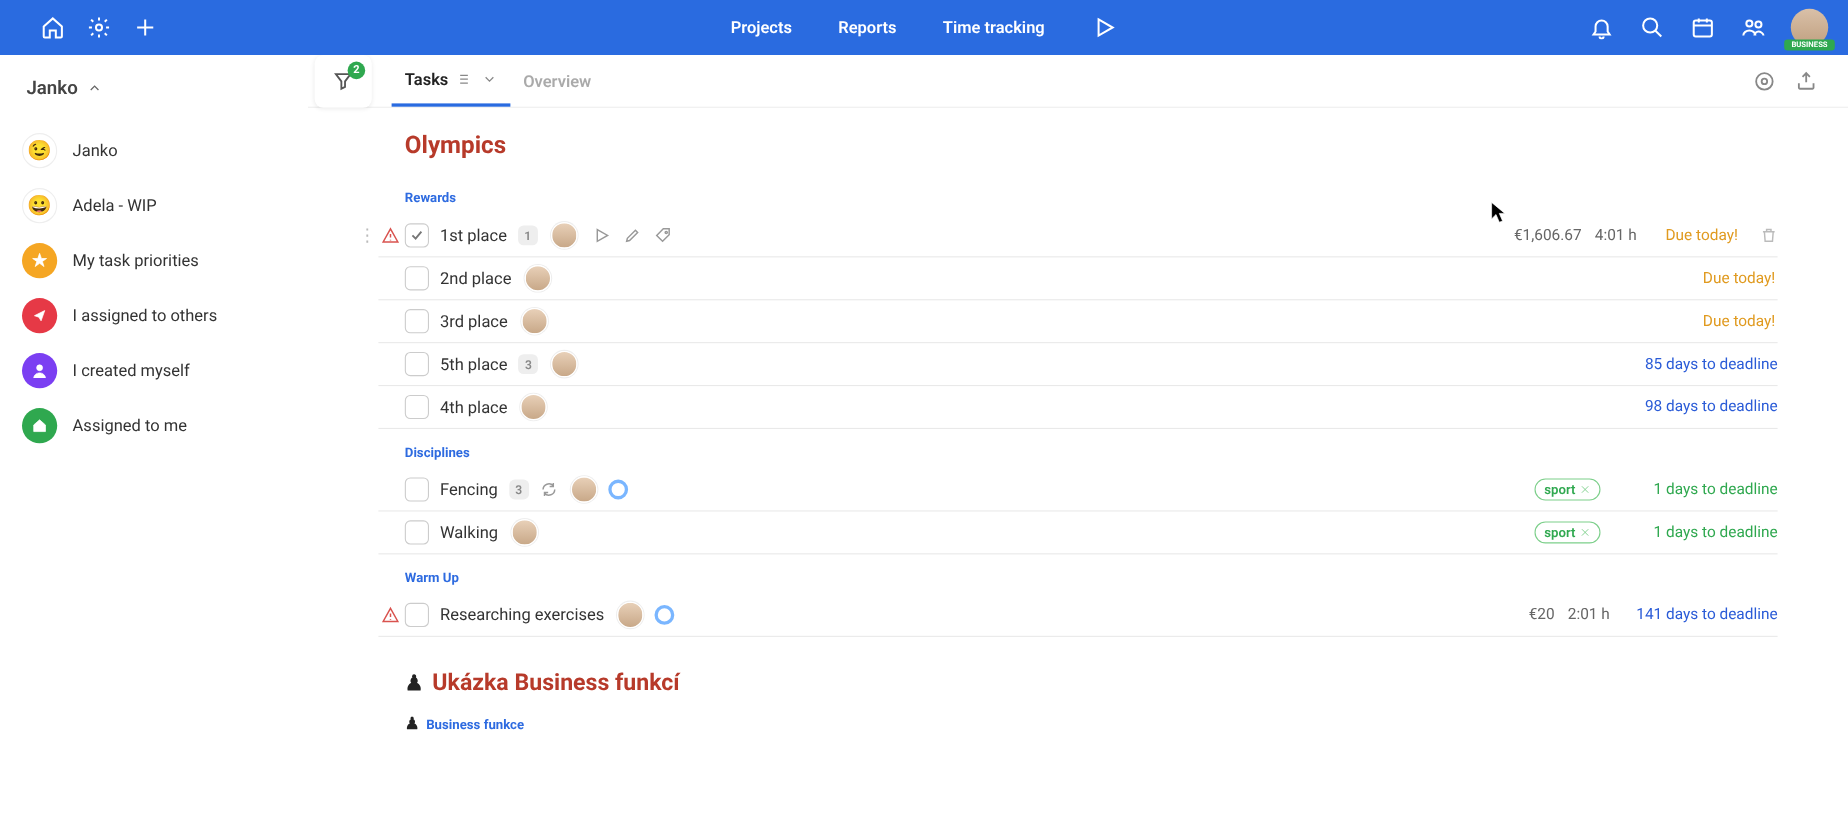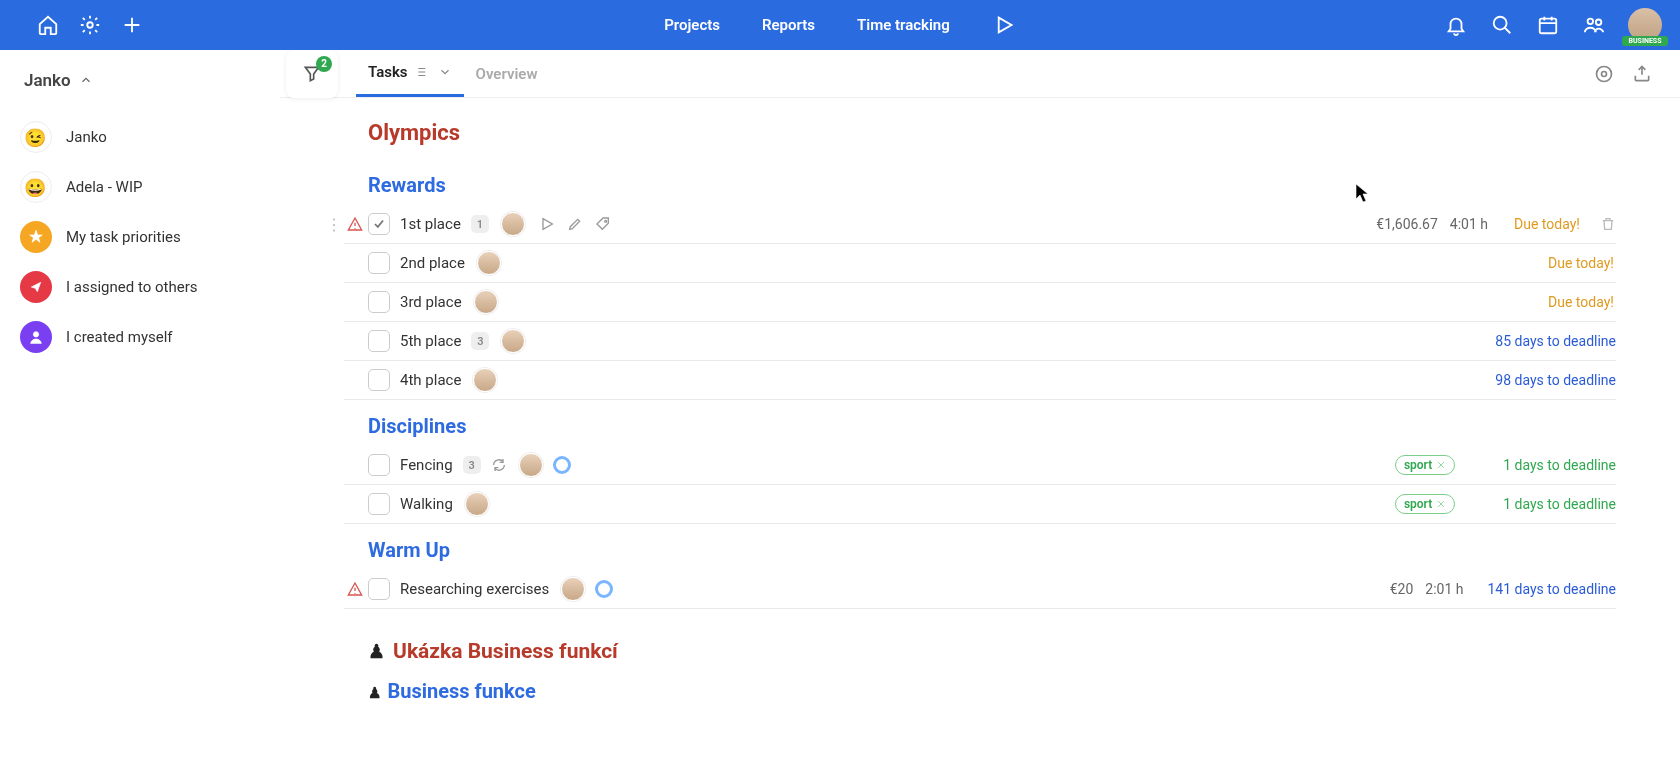--- a/index.html
+++ b/index.html
@@ -51,21 +51,21 @@
   .filter-badge{position:absolute;top:6px;right:6px;min-width:16px;height:16px;border-radius:8px;background:#2fa84f;color:#fff;font-size:10px;font-weight:700;display:flex;align-items:center;justify-content:center;padding:0 4px;}
   .tab{padding:0 12px;height:100%;display:flex;align-items:center;gap:8px;font-size:15px;font-weight:600;color:#aaa;cursor:pointer;}
   .tab.active{color:#222;border-bottom:3px solid var(--blue);}
   .tab svg{width:14px;height:14px;stroke:#888;fill:none;stroke-width:2;}
   .tabstrip-right{margin-left:auto;display:flex;align-items:center;gap:18px;}
   .tabstrip-right svg{width:20px;height:20px;stroke:#888;fill:none;stroke-width:2;cursor:pointer;}
 
   
   .content{flex:1;overflow-y:auto;padding:20px 64px 40px 64px;position:relative;}
   .project-title{font-size:22px;font-weight:700;color:var(--project-red);margin:2px 0 28px 24px;}
-  .section-title{font-size:20px;font-weight:700;color:var(--section-blue);margin:14px 0 8px 24px;}
+  .section-title{font-size:12px;font-weight:700;color:var(--section-blue);margin:14px 0 8px 24px;}
   .section-title.pawn::before{content:"♟";color:#222;margin-right:6px;font-size:15px;}
   .project-subtitle{font-size:21px;font-weight:700;color:var(--project-red);margin:30px 0 16px 24px;}
   .project-subtitle::before{content:"♟";color:#222;margin-right:8px;font-size:19px;}
 
   .task-row{display:flex;align-items:center;height:39px;border-bottom:1px solid var(--divider);padding:0 0 0 24px;position:relative;font-size:15px;}
   .row-grip{position:absolute;left:-18px;top:50%;transform:translateY(-50%);color:#bbb;font-size:16px;cursor:grab;display:none;}
   .task-row.hovered .row-grip{display:block;}
   .row-warn{width:18px;margin-left:-22px;margin-right:4px;display:flex;align-items:center;justify-content:center;}
   .row-warn svg{width:16px;height:16px;stroke:#d9534f;fill:none;stroke-width:2;}
   .row-check{width:22px;height:22px;border:1.5px solid #ccc;border-radius:5px;margin-right:10px;flex:none;display:flex;align-items:center;justify-content:center;cursor:pointer;}
@@ -192,20 +192,28 @@
         </div>
         <div class="side-item">
           <div class="side-icon person">
             <svg viewBox="0 0 24 24">
               <circle cx="12" cy="8" r="4"></circle>
               <path d="M4 22c0-4 4-7 8-7s8 3 8 7"></path>
             </svg>
           </div>
           <span>I created myself</span>
         </div>
+        <div class="side-item">
+          <div class="side-icon home">
+            <svg viewBox="0 0 24 24">
+              <path d="M4 11l8-7 8 7v9H4z"></path>
+            </svg>
+          </div>
+          <span>Assigned to me</span>
+        </div>
       </div>
   </div>
 
   <div class="main">
     <div class="tabstrip">
       <div class="filter-chip">
         <svg viewBox="0 0 24 24">
             <path d="M4 4h16l-6 8v6l-4 2v-8z"></path>
           </svg>
         <div class="filter-badge">2</div>

